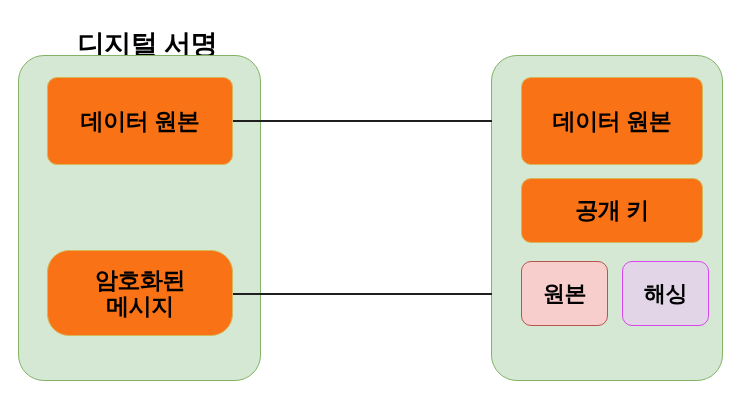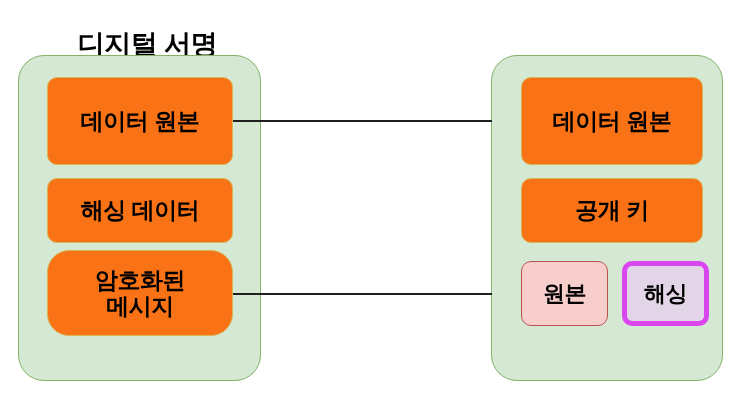--- a/index.html
+++ b/index.html
@@ -64,21 +64,21 @@
   .node-yellow {
     background: #f97316;
     border: 1px solid #d6b656;
   }
   .node-pink {
     background: #f8cecc;
     border: 1px solid #b85450;
   }
   .node-purple {
     background: #e1d5e7;
-    border: 5px solid #d946ef;
+    border: 1px solid #d946ef;
     text-align: center;
   }
   #node-left-source   { left: 47px;  top: 77px;  width: 186px; height: 88px; }
   #node-left-hash     { left: 47px;  top: 178px; width: 186px; height: 65px; }
   #node-left-encrypted{ left: 47px;  top: 250px; width: 186px; height: 86px; border-radius: 22px; }
 
   #node-right-source  { left: 521px; top: 77px;  width: 182px; height: 88px; }
   #node-right-pubkey  { left: 521px; top: 178px; width: 182px; height: 65px; }
   #node-right-original{ left: 521px; top: 261px; width: 87px;  height: 65px; font-size: 22px; }
   #node-right-hash    { left: 622px; top: 261px; width: 87px;  height: 65px; font-size: 22px; }
@@ -99,21 +99,20 @@
   <div id="diagram-title">디지털 서명</div>
 
   <div class="panel" id="panel-left"></div>
   <div class="panel" id="panel-right"></div>
 
   <div class="connector" id="connector-source"></div>
   <div class="connector" id="connector-message"></div>
 
   <div class="node node-yellow" id="node-left-source">데이터 원본</div>
 
-  <div class="node node-yellow" id="node-left-hash">해싱 데이터</div>
 
   <div class="node node-yellow" id="node-left-encrypted" style="white-space: pre-line;">암호화된
 메시지</div>
 
   <div class="node node-yellow" id="node-right-source">데이터 원본</div>
 
   <div class="node node-yellow" id="node-right-pubkey">공개 키</div>
 
   <div class="node node-pink" id="node-right-original">원본</div>
 

